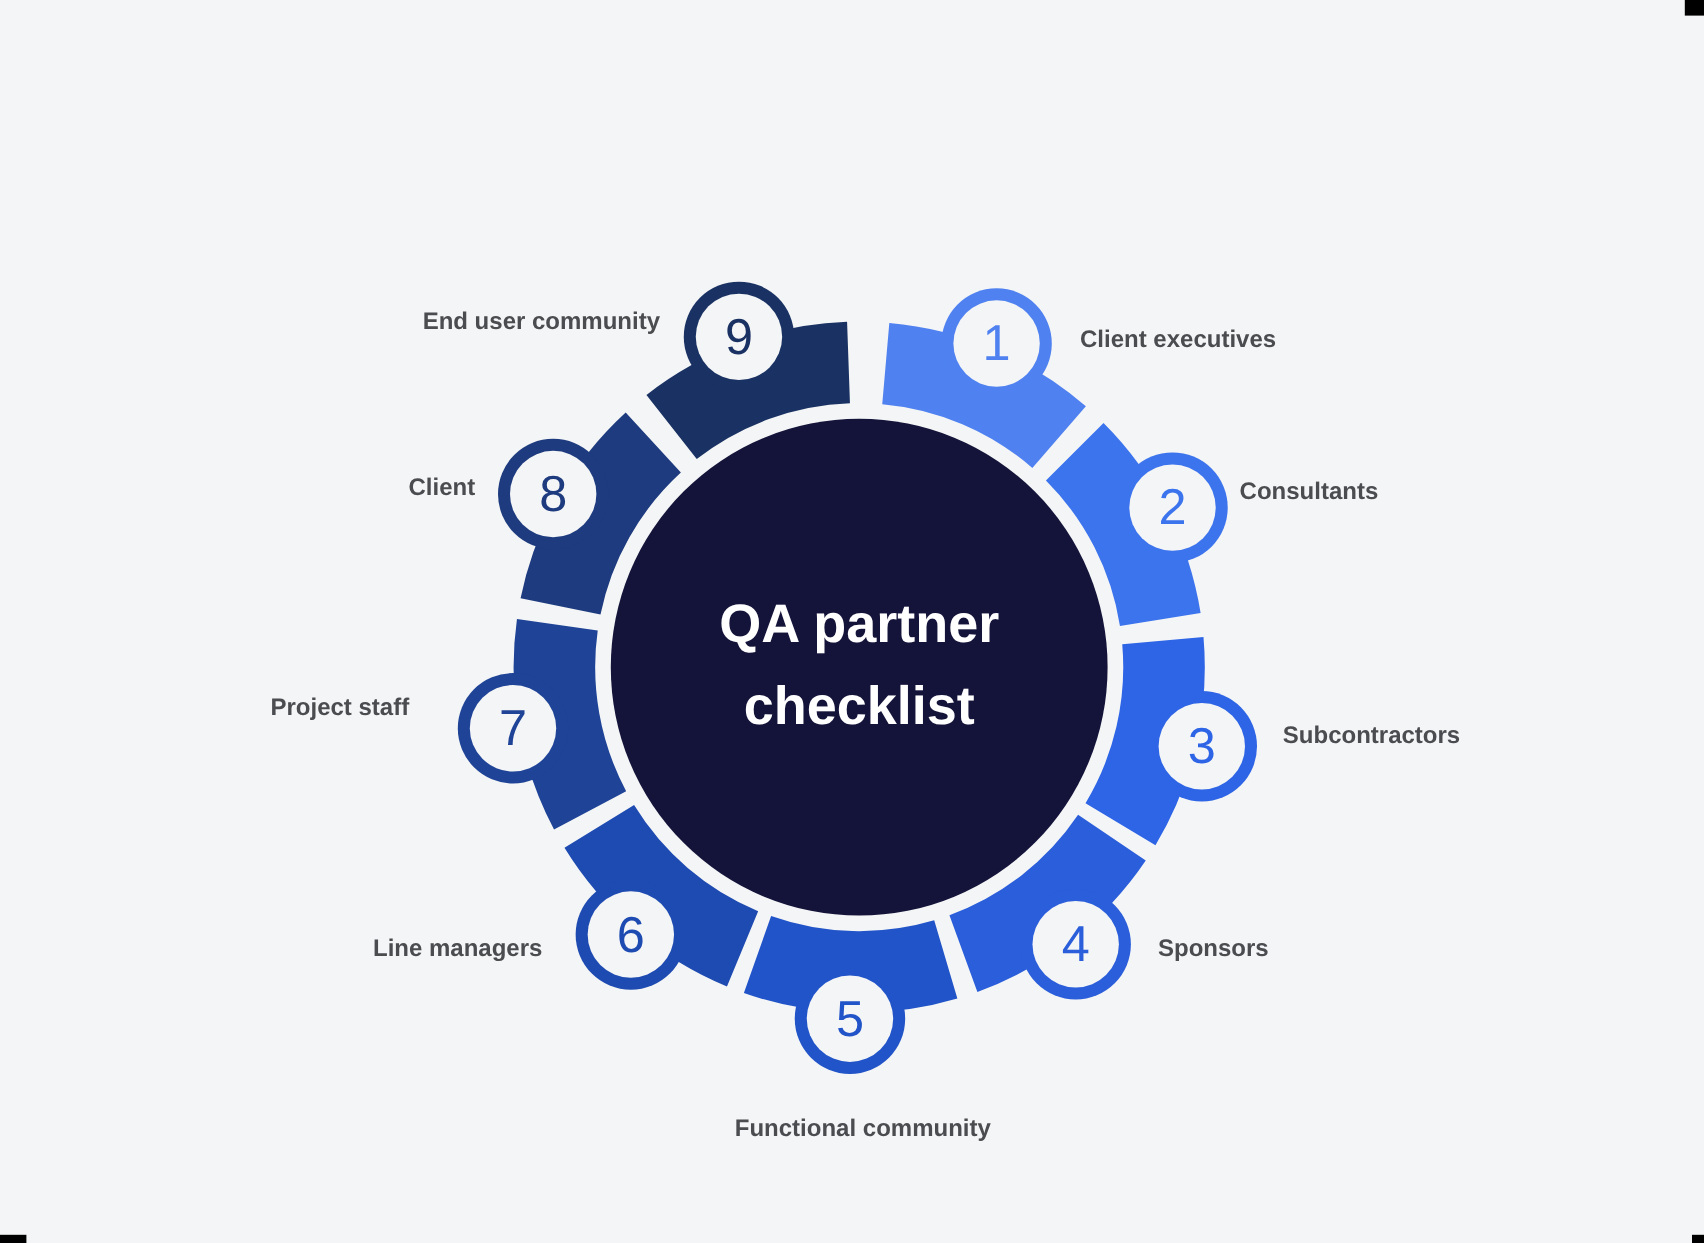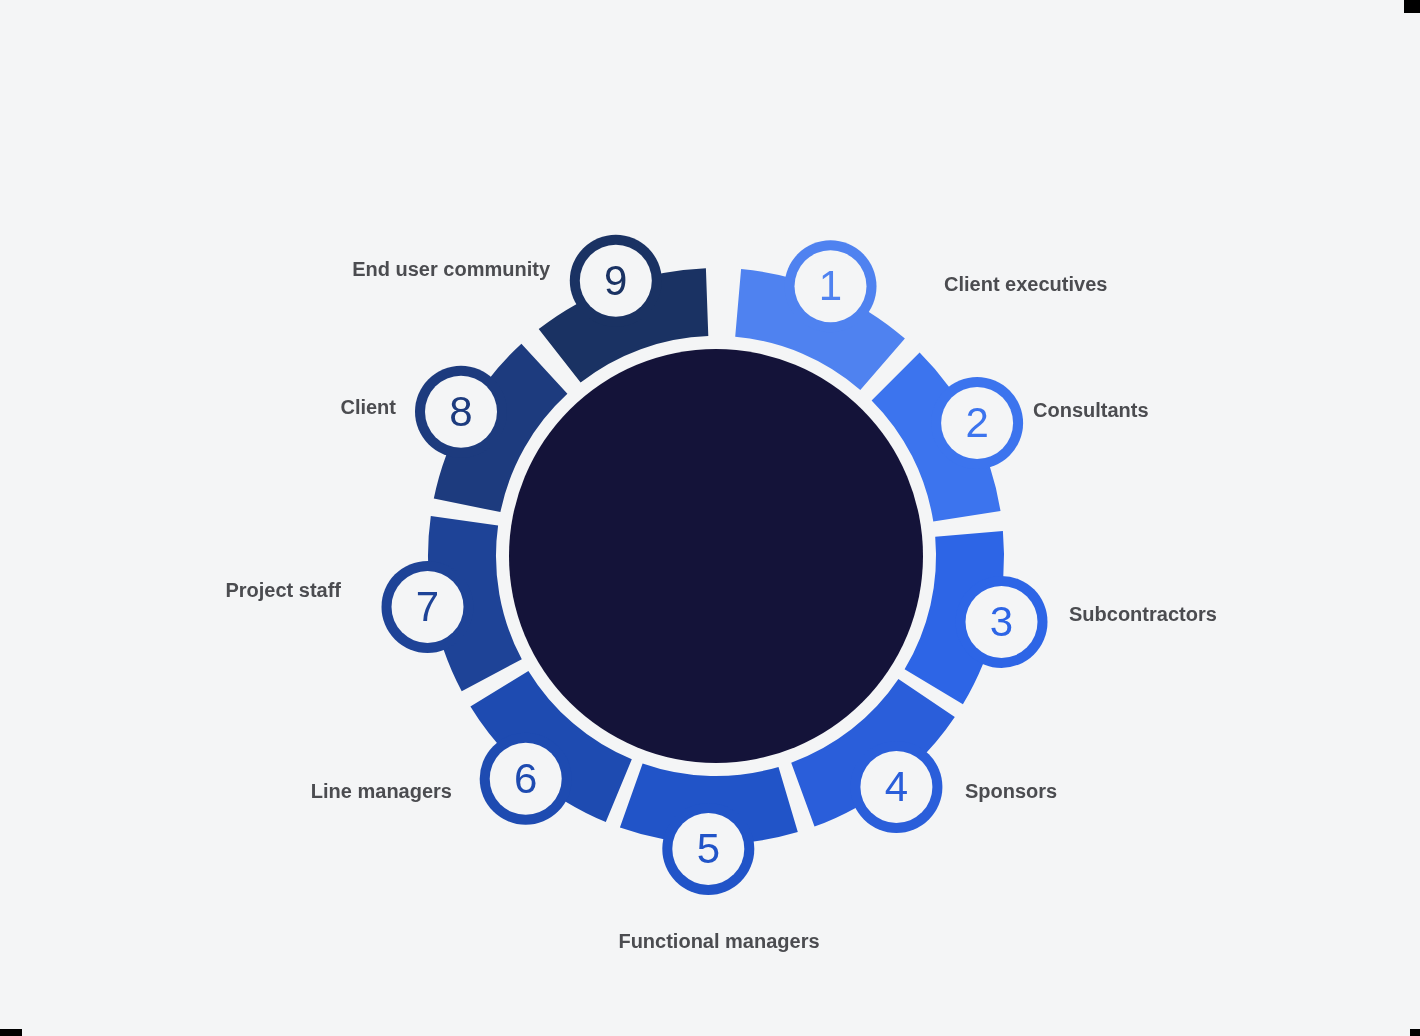--- a/index.html
+++ b/index.html
@@ -87,32 +87,36 @@
         <path d="M 433.8 498.6 A 288 288 0 0 1 521.4 343.7 L 567.4 393.8 A 220 220 0 0 0 500.4 512.1 Z" fill="#1d3b7e"></path>
         <circle cx="461.0" cy="411.7" r="46" fill="#1d3b7e"></circle>
         <circle cx="461.0" cy="411.7" r="36" fill="#f4f5f6"></circle>
         <path d="M 538.7 329.1 A 288 288 0 0 1 705.9 268.2 L 708.3 336.1 A 220 220 0 0 0 580.6 382.6 Z" fill="#1a3263"></path>
         <circle cx="615.8" cy="280.7" r="46" fill="#1a3263"></circle>
         <circle cx="615.8" cy="280.7" r="36" fill="#f4f5f6"></circle>
       </g>
     <circle cx="716" cy="556" r="207" fill="#141339"></circle>
   </svg>
 
+  <div class="center-text">
+    <div>QA partner</div>
+    <div>checklist</div>
+  </div>
 
   <div id="overlays">
       <div class="seg-num" style="left: 830.484px; top: 286.292px; color: rgb(79, 130, 240);">1</div>
-      <div class="seg-label" style="left: 900px; top: 284px; margin-left: 44px;">Client executives</div>
+      <div class="seg-label" style="left: 900px; top: 284px;">Client executives</div>
       <div class="seg-num" style="left: 977.065px; top: 422.981px; color: rgb(60, 116, 238);">2</div>
       <div class="seg-label" style="left: 1033px; top: 410px;">Consultants</div>
       <div class="seg-num" style="left: 1001.49px; top: 621.911px; color: rgb(45, 101, 230);">3</div>
       <div class="seg-label" style="left: 1069px; top: 614px;">Subcontractors</div>
       <div class="seg-num" style="left: 896.389px; top: 786.887px; color: rgb(42, 94, 218);">4</div>
       <div class="seg-label" style="left: 965px; top: 791px;">Sponsors</div>
       <div class="seg-num" style="left: 708.33px; top: 848.9px; color: rgb(33, 84, 200);">5</div>
-      <div class="seg-label center-align" style="left: 719px; top: 941px;">Functional managers</div>
+      <div class="seg-label center-align" style="left: 719px; top: 941px;">Functional community</div>
       <div class="seg-num" style="left: 525.712px; top: 778.799px; color: rgb(30, 75, 177);">6</div>
       <div class="seg-label" style="right: 968px; top: 791px; margin-left: 36px;">Line managers</div>
       <div class="seg-num" style="left: 427.451px; top: 606.879px; color: rgb(30, 67, 151);">7</div>
       <div class="seg-label" style="right: 1079px; top: 590px;">Project staff</div>
       <div class="seg-num" style="left: 460.986px; top: 411.72px; color: rgb(29, 59, 126);">8</div>
       <div class="seg-label" style="right: 1024px; top: 407px;">Client</div>
       <div class="seg-num" style="left: 615.788px; top: 280.67px; color: rgb(26, 50, 99);">9</div>
       <div class="seg-label" style="right: 870px; top: 269px;">End user community</div>
     </div>
 

